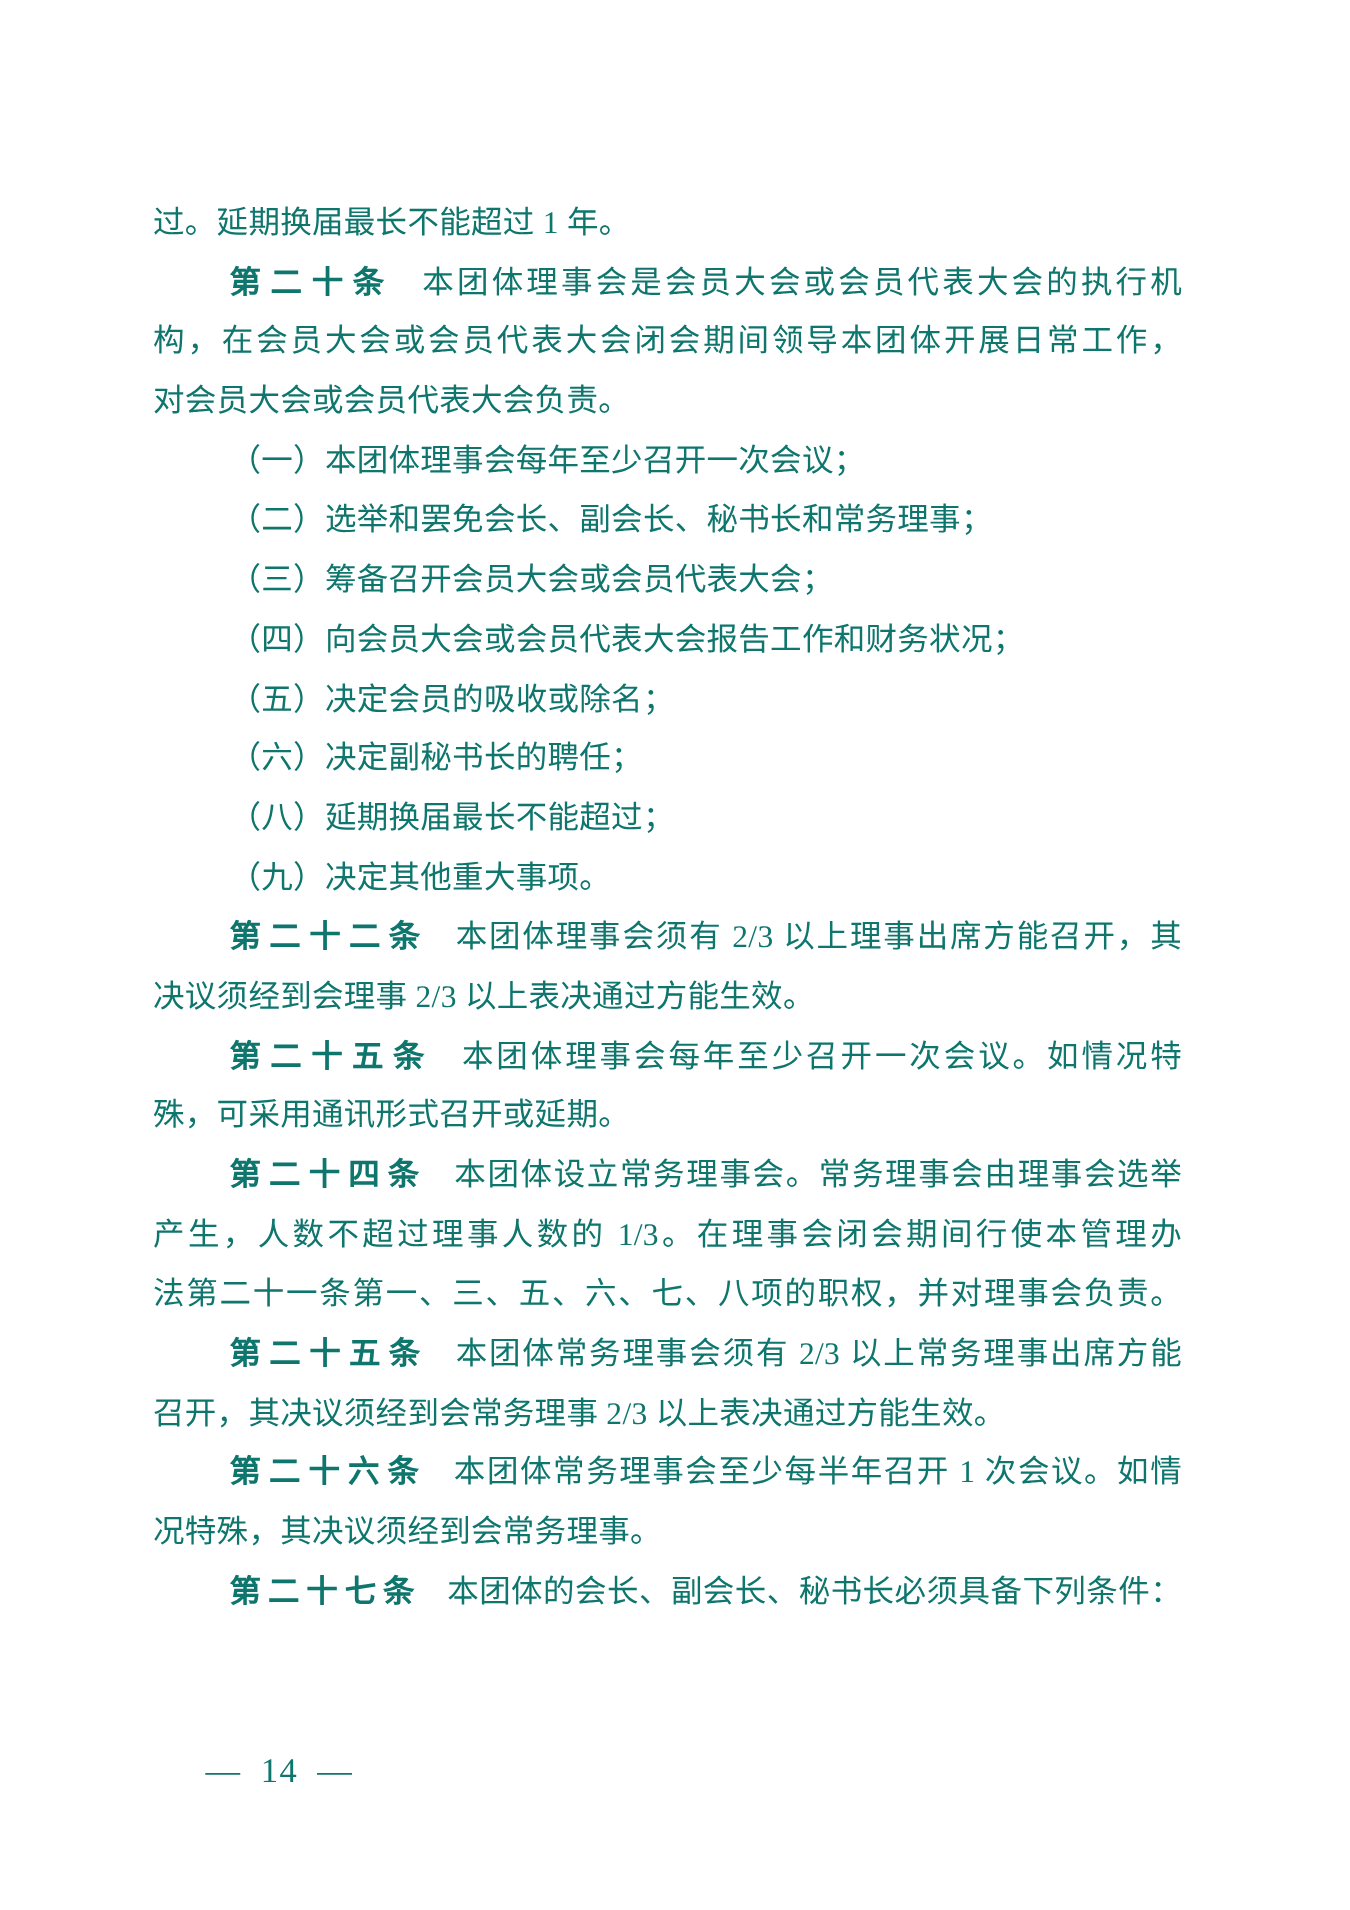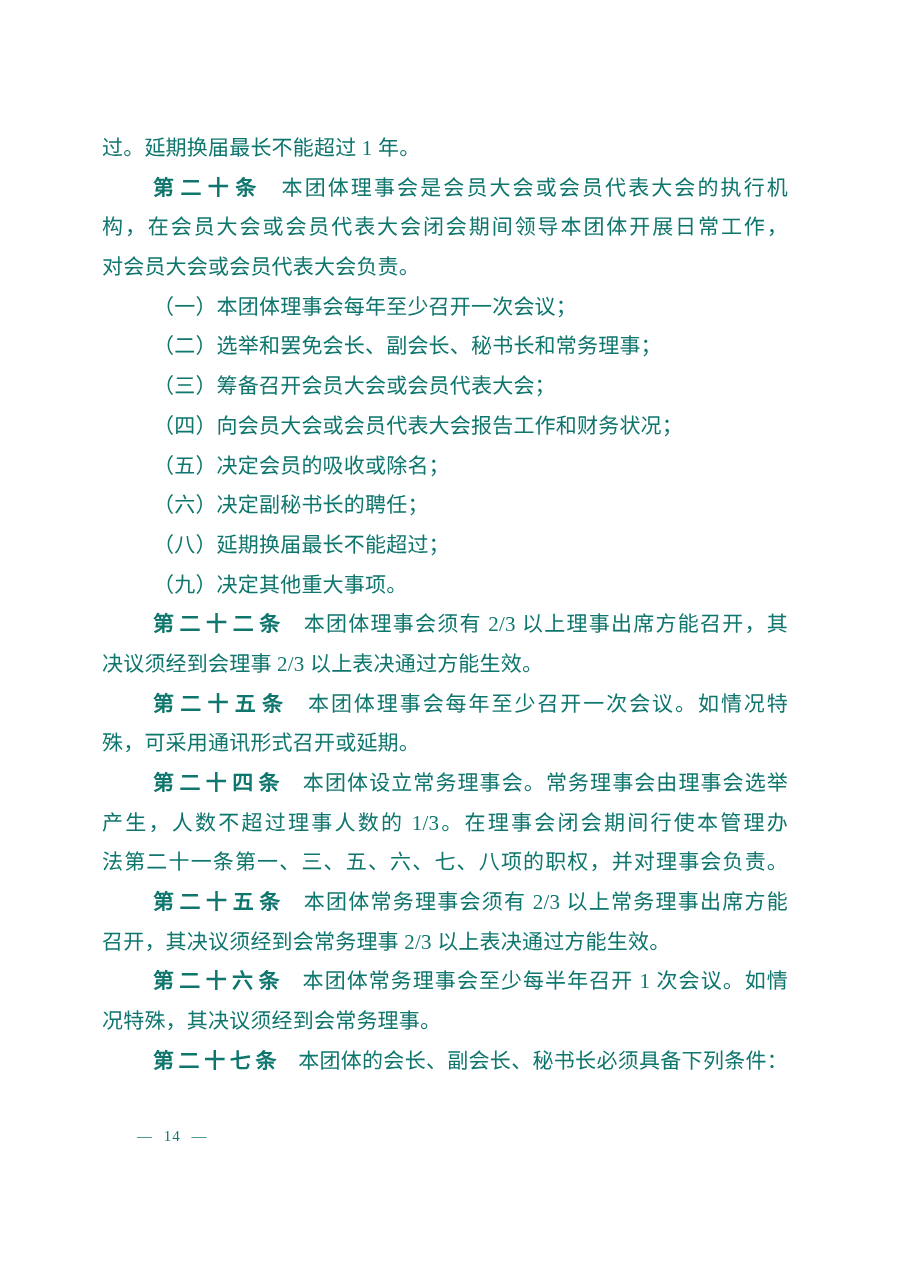--- a/index.html
+++ b/index.html
@@ -36,24 +36,24 @@
     margin-top: 12px;
   }
   .hgap {
     display: inline-block;
     width: 17px;
     height: 1px;
   }
   .footer {
     position: absolute;
     left: 137px;
-    top: 1121px;
+    top: 1166px;
     height: 30px;
     line-height: 30px;
-    font-size: 15px;
+    font-size: 23px;
     letter-spacing: 1px;
     word-spacing: 6px;
     font-family: Liberation Serif, serif;
   }
 </style>
 </head>
 <body>
 
 <div class="page">
   <div class="body-text">

